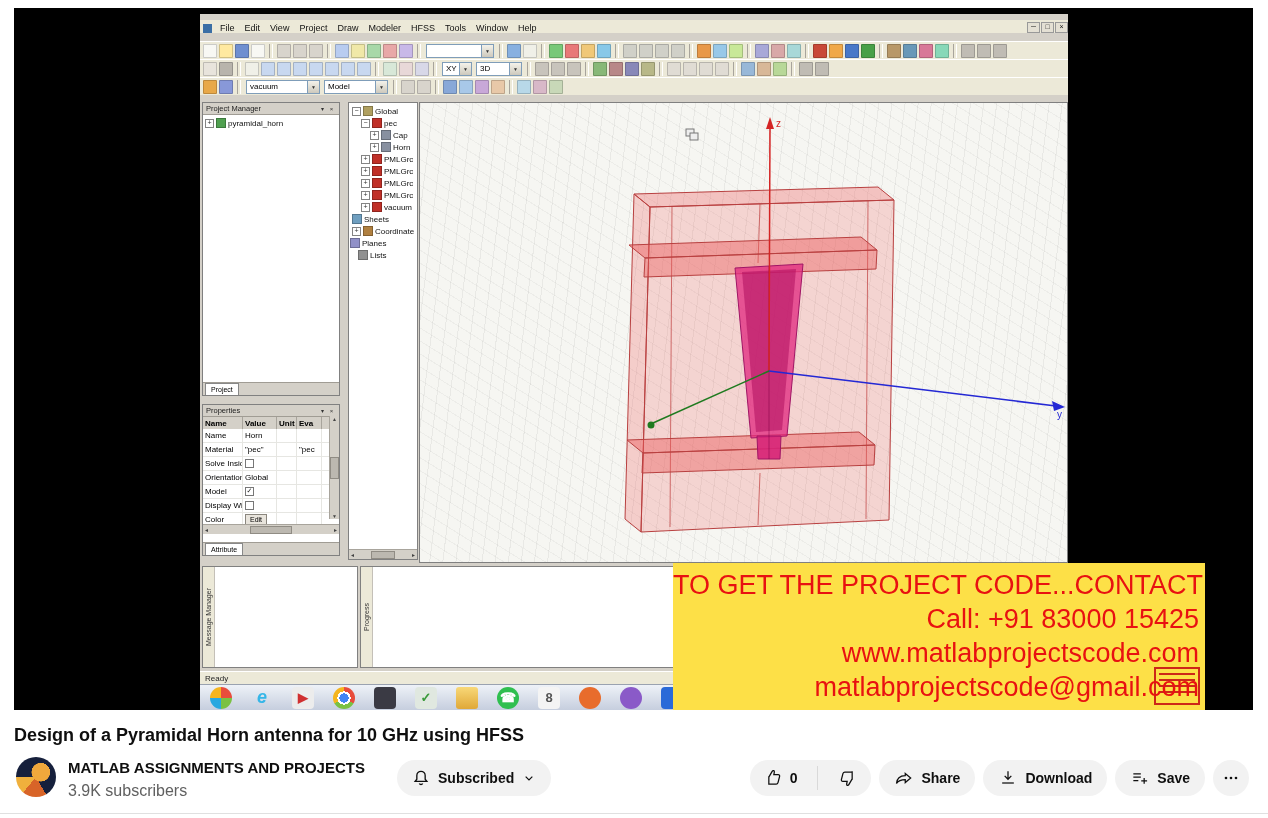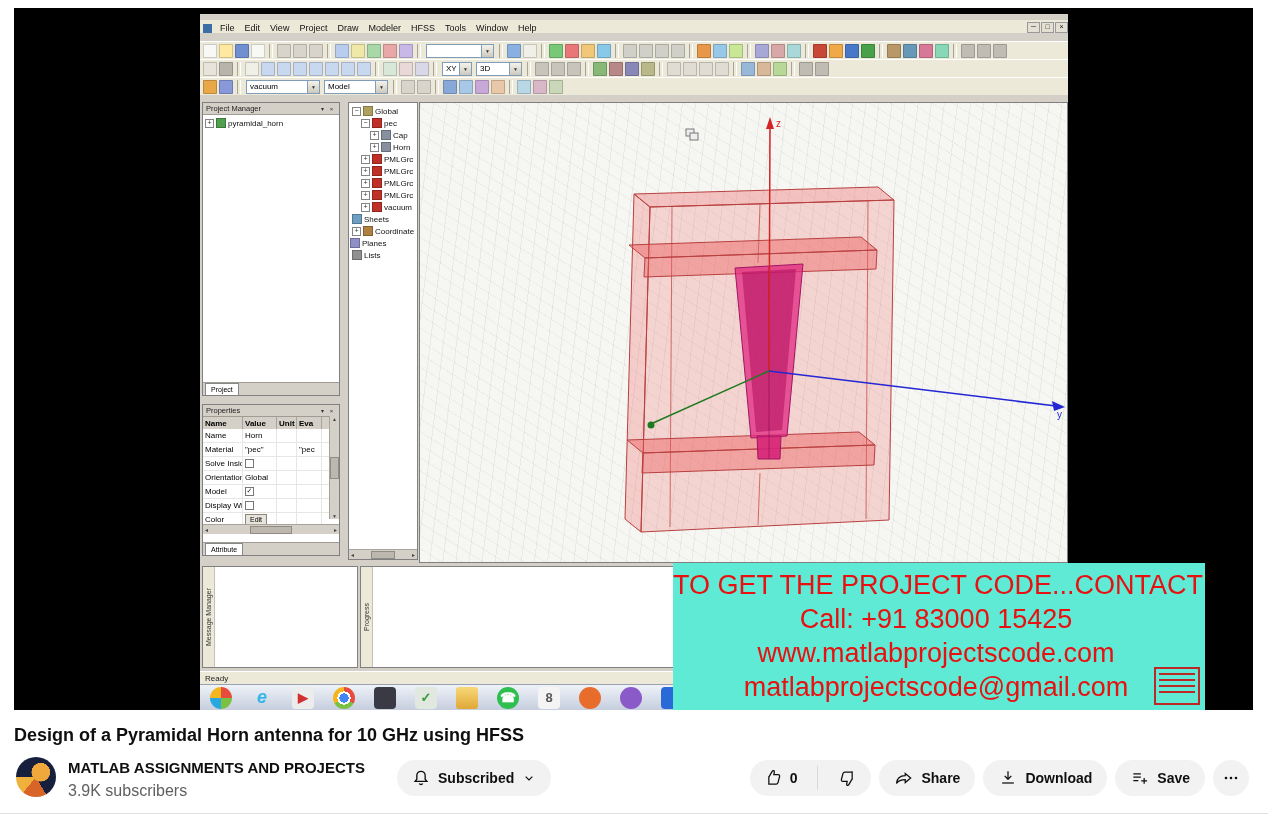--- a/index.html
+++ b/index.html
@@ -46,21 +46,21 @@
   .statusbar{left:0;top:657px;width:868px;height:13px;background:#ece9d8;border-top:1px solid #fff;font-size:8px;color:#222;display:flex;align-items:center;padding-left:5px;box-sizing:border-box;position:absolute}
   .taskbar{left:0;top:670px;width:868px;height:26px;background:linear-gradient(#eef2f8,#c6cede);border-top:1px solid #9aa2b0;display:flex;align-items:center;gap:19px;padding-left:10px;box-sizing:border-box;position:absolute}
   .task-icon{width:22px;height:22px;border-radius:4px;display:flex;align-items:center;justify-content:center;font-size:13px;font-weight:bold;flex:none}
   .task-icon.start{border-radius:50%;background:conic-gradient(#e84c3c 0 90deg,#7ac143 0 180deg,#29a8e0 0 270deg,#f5b51e 0 360deg)}
   .task-icon.chrome{border-radius:50%;background:radial-gradient(circle at 50% 50%,#4285f4 0 30%,#fff 30% 42%,rgba(0,0,0,0) 42%),conic-gradient(#e84c3c 0 120deg,#7ac143 0 240deg,#f5b51e 0 360deg)}
   .task-icon.folder{background:linear-gradient(#f8d878,#e0a838);border-radius:3px}
   .task-icon.ie{background:transparent;color:#35b6e8;font-style:italic;font-size:18px}
   
   .view3d{left:219px;top:88px;width:649px;height:461px;position:absolute;border:1px solid #808080;box-sizing:border-box;background-color:#f6f6f2;background-image:repeating-linear-gradient(97deg,rgba(60,60,60,.07) 0 1px,rgba(0,0,0,0) 1px 13px),repeating-linear-gradient(32deg,rgba(60,60,60,.05) 0 1px,rgba(0,0,0,0) 1px 11px)}
   
-  #overlay{left:659px;top:555px;width:532px;height:147px;background:#5eead4;position:absolute;z-index:5;text-align:center;padding:5px 6px 0 0;box-sizing:border-box}
+  #overlay{left:659px;top:555px;width:532px;height:147px;background:#fde047;position:absolute;z-index:5;text-align:right;padding:5px 6px 0 0;box-sizing:border-box}
   .overlay-line{font-size:27px;line-height:34px;color:#e81111;white-space:nowrap}
   .stamp{position:absolute;right:5px;bottom:5px;width:46px;height:38px;border:2px solid #c81414;box-sizing:border-box;opacity:.9}
   .stamp i{display:block;height:2px;background:#c81414;margin:4px 3px 0 3px}
   
   .yt-title{left:14px;top:725px;font-size:18px;font-weight:700;color:#0f0f0f;position:absolute}
   .avatar{left:16px;top:757px;width:40px;height:40px;border-radius:50%;position:absolute;background:radial-gradient(circle at 62% 38%,#f0a83c 0 26%,rgba(0,0,0,0) 27%),conic-gradient(from 150deg,#d86428 0 70deg,#f0b03c 70deg 120deg,#16203c 120deg 360deg)}
   .ch-name{left:68px;top:759px;font-size:15px;font-weight:700;color:#0f0f0f;position:absolute}
   .ch-subs{left:68px;top:782px;font-size:16px;color:#606060;position:absolute}
   .pill{height:36px;border-radius:18px;background:#f2f2f2;display:flex;align-items:center;gap:7px;padding:0 15px;font-size:14px;font-weight:600;color:#0f0f0f;box-sizing:border-box}
   .subscribed{left:397px;top:760px;position:absolute;padding:0 14px}
@@ -380,21 +380,21 @@
           </div>
           <div class="tree-row" style="padding-left: 2px;">
             <span class="expander">+</span>
             <span class="tree-icon" style="background: rgb(176, 128, 64);"></span>
             <span>Coordinate</span>
           </div>
           <div class="tree-row" style="padding-left: 0;">
             <span class="tree-icon" style="background: rgb(144, 144, 200);"></span>
             <span>Planes</span>
           </div>
-          <div class="tree-row" style="padding-left: 2px;">
+          <div class="tree-row" style="padding-left: 8px;">
             <span class="tree-icon" style="background: rgb(144, 144, 144);"></span>
             <span>Lists</span>
           </div>
         </div>
       <div class="scroll-h" style="bottom:0">
           <span>◄</span>
           <span class="thumb" style="width:22px;height:6px"></span>
           <span>►</span>
         </div>
     </div>

